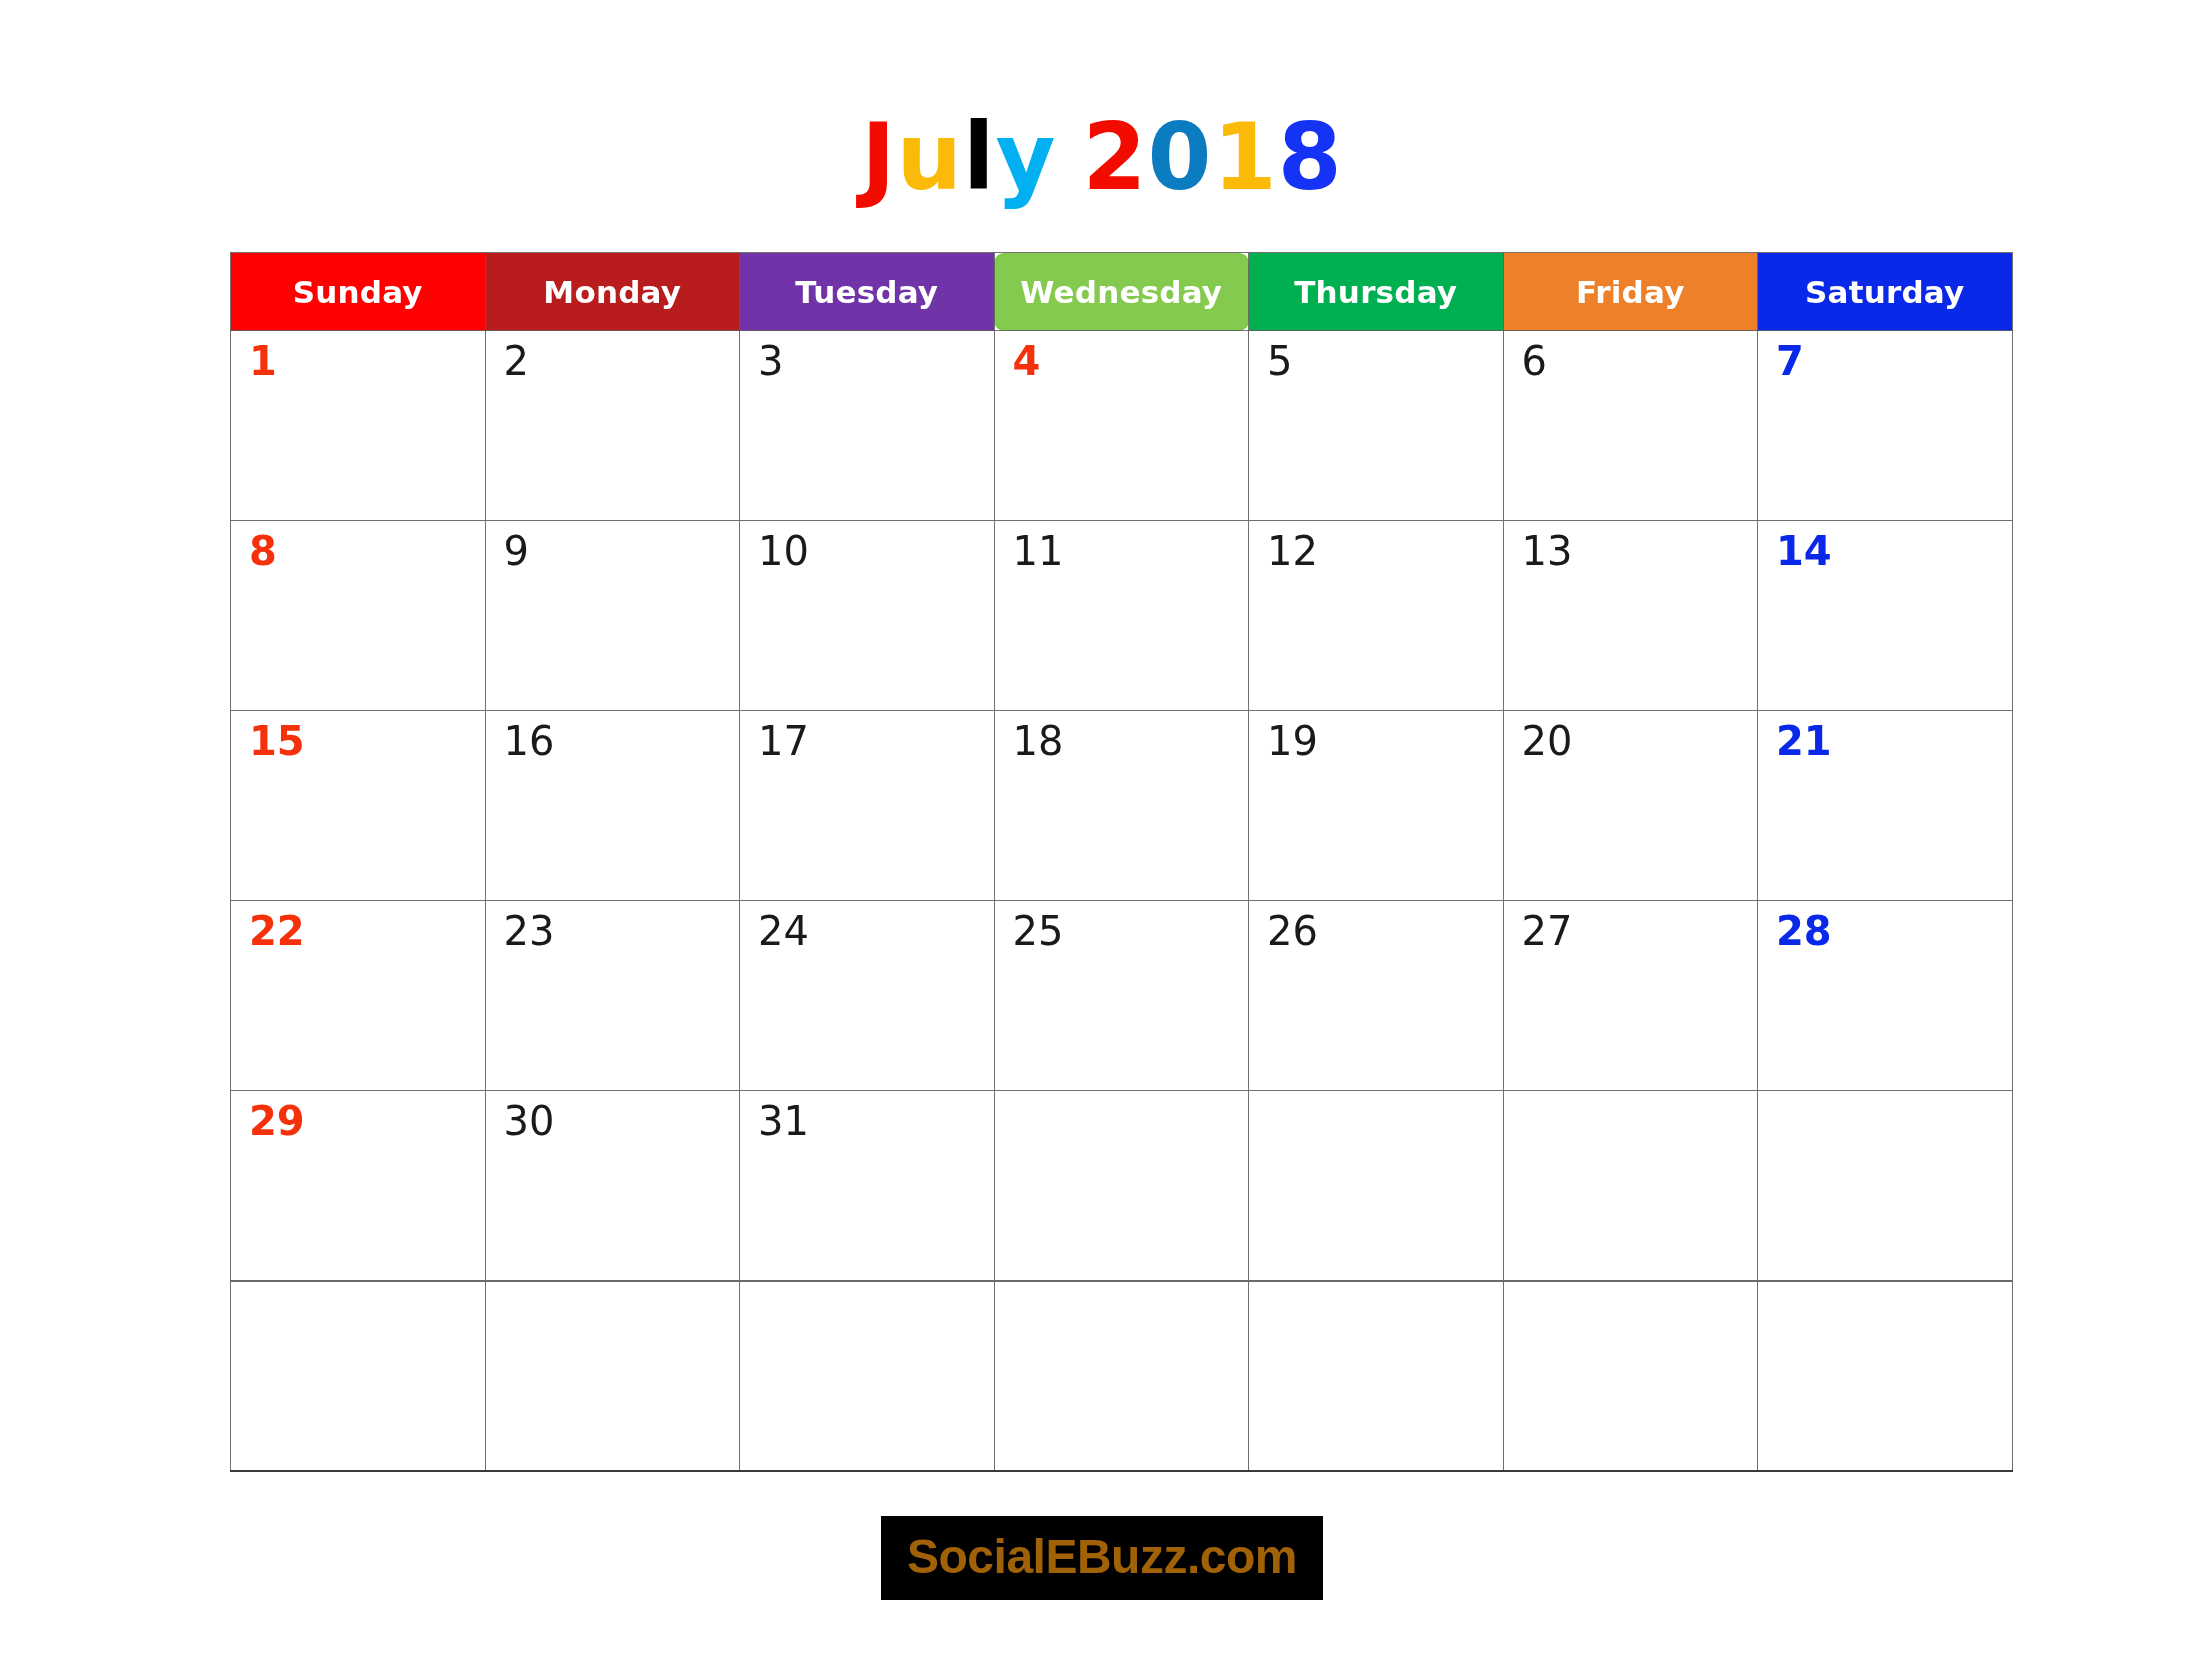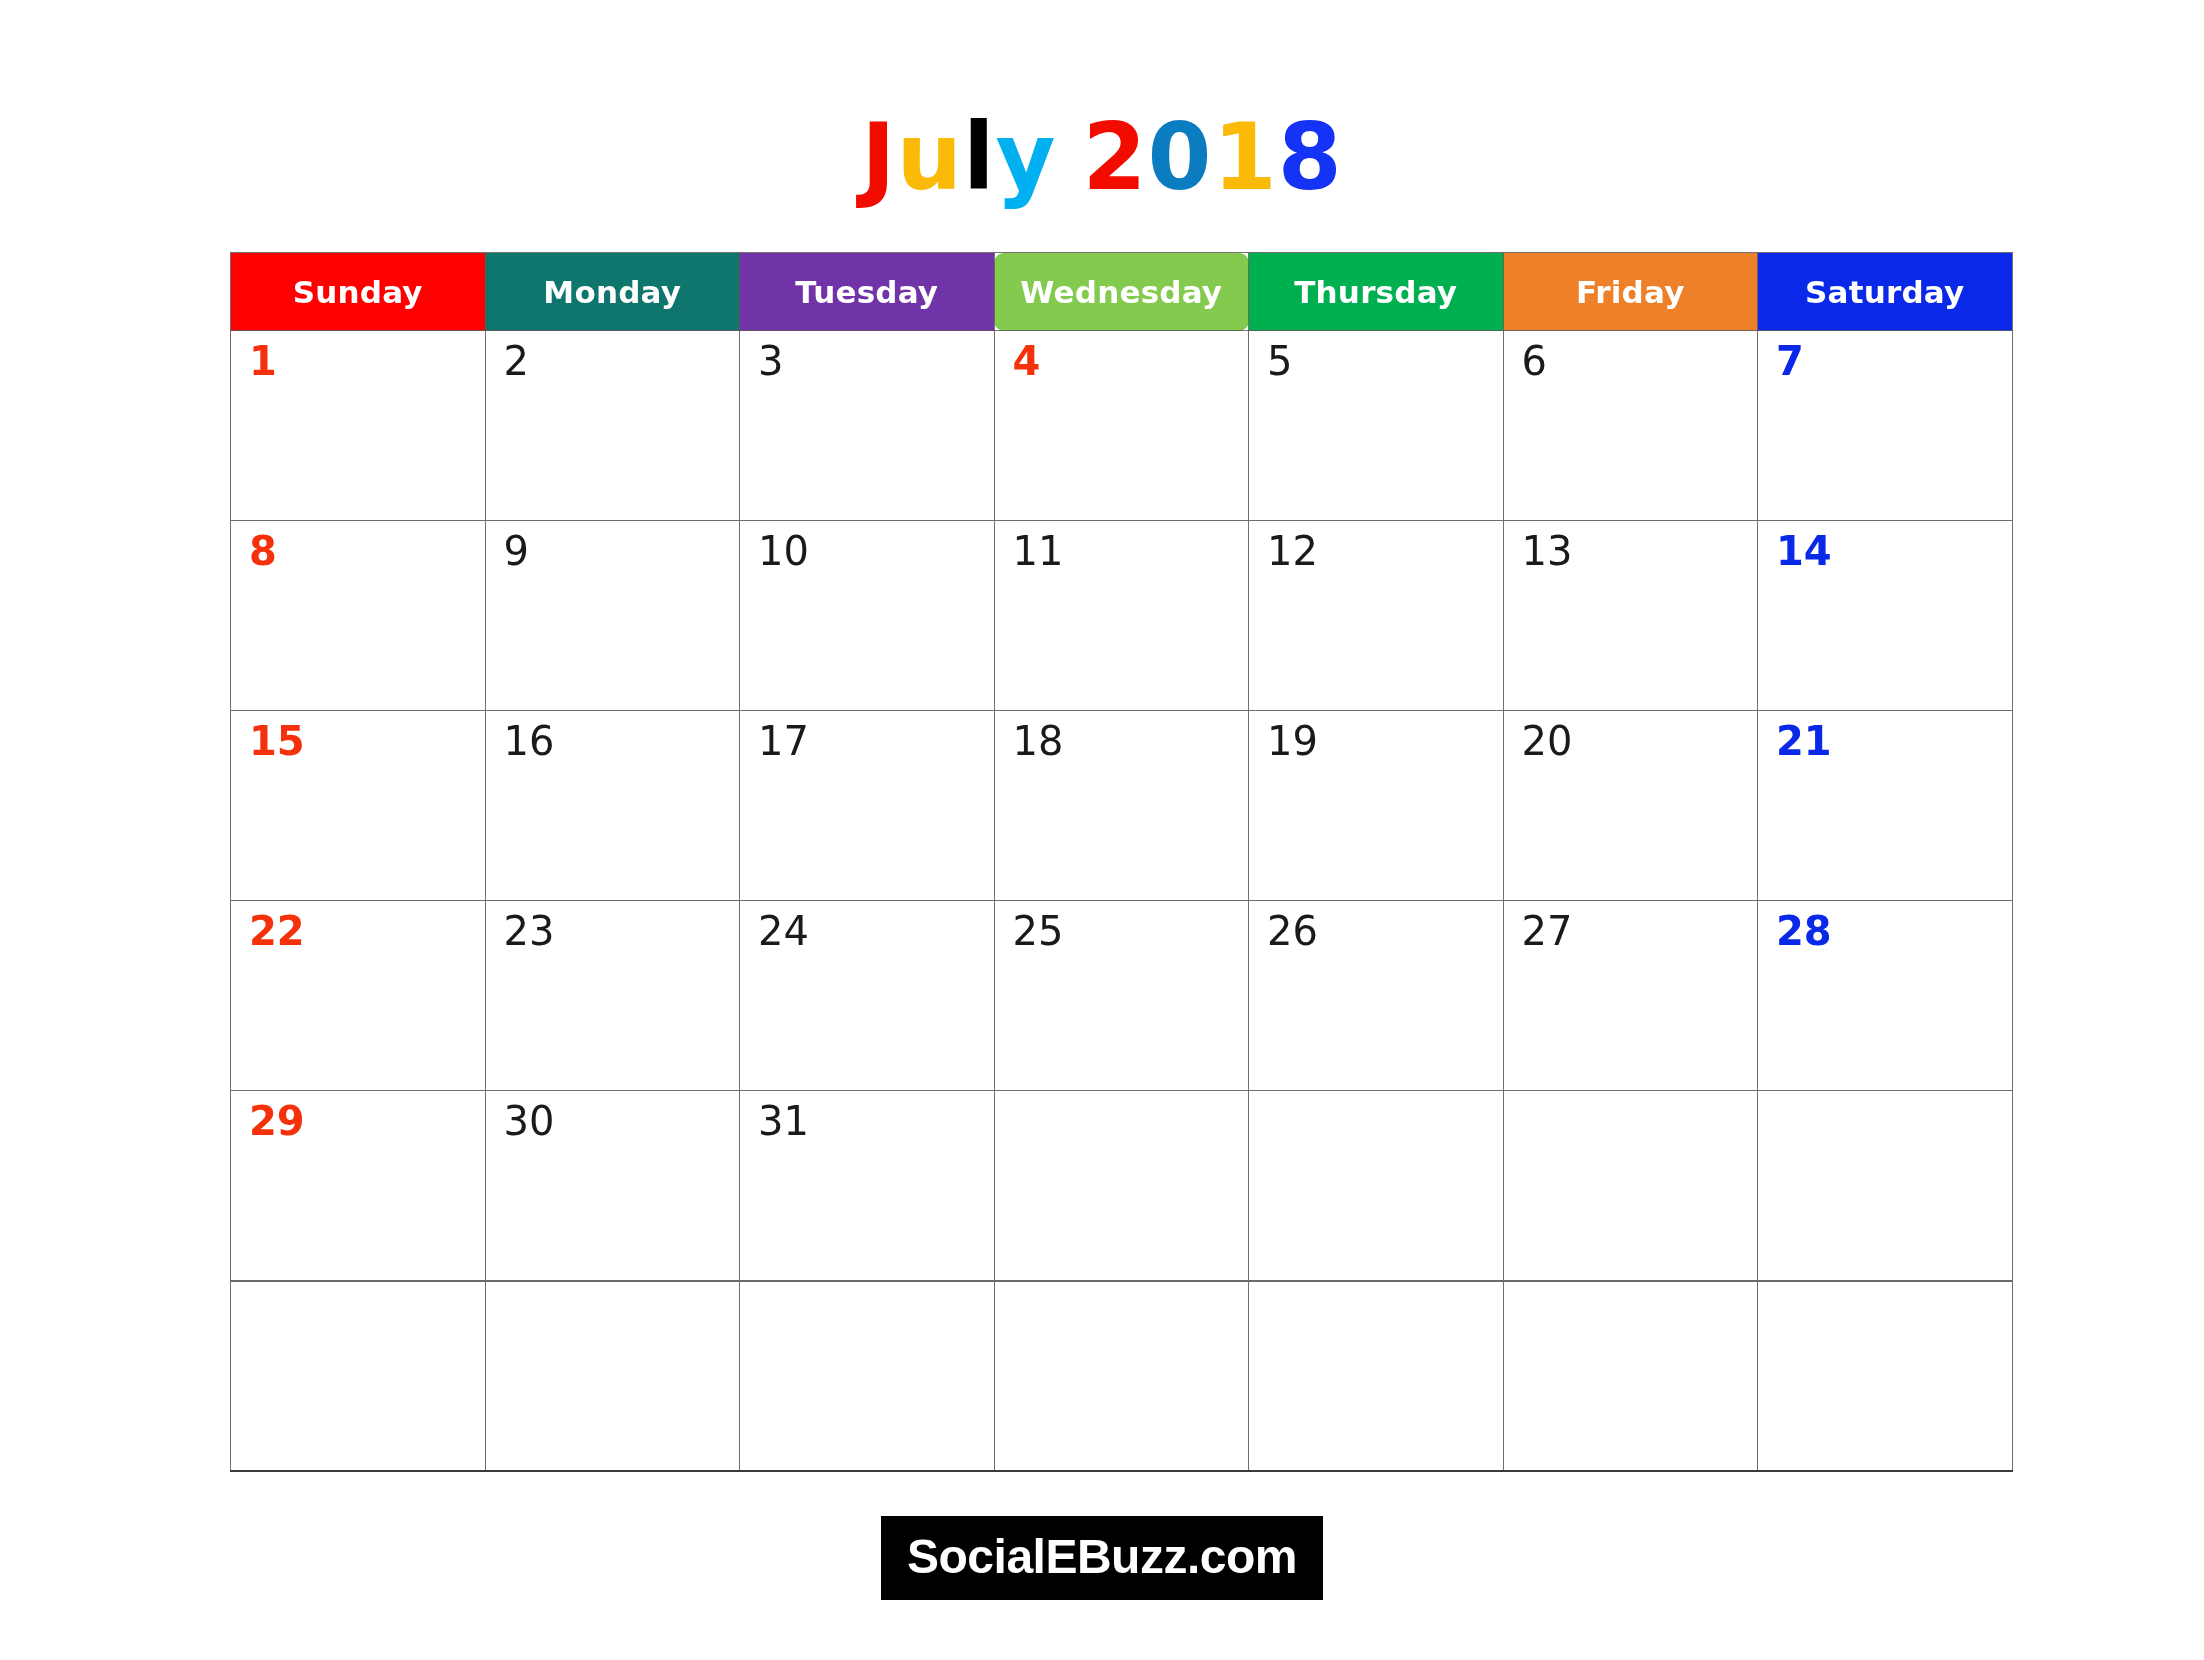--- a/index.html
+++ b/index.html
@@ -124,21 +124,21 @@
 <body>
 
 <div class="page">
 
   <div class="title" id="title-host"><span class="ch" style="color: rgb(242, 12, 0);">J</span><span class="ch" style="color: rgb(251, 186, 7);">u</span><span class="ch">l</span><span class="ch" style="color: rgb(0, 176, 240);">y</span><span class="sp"></span><span class="ch" style="color: rgb(242, 12, 0);">2</span><span class="ch" style="color: rgb(11, 124, 192);">0</span><span class="ch" style="color: rgb(251, 186, 7);">1</span><span class="ch" style="color: rgb(20, 51, 245);">8</span></div>
 
   <table class="calendar">
     <thead>
       <tr id="weekday-row">
           <th style="background: rgb(255, 0, 0);">Sunday</th>
-          <th style="background: #0f766e;">Monday</th>
+          <th style="background: #b91c1c;">Monday</th>
           <th style="background: rgb(112, 52, 168); margin-left: 16px;">Tuesday</th>
           <th style="background: rgb(131, 202, 78); border-radius: 10px;">Wednesday</th>
           <th style="background: rgb(0, 175, 80);">Thursday</th>
           <th style="background: rgb(237, 128, 40);">Friday</th>
           <th style="background: rgb(10, 40, 232);">Saturday</th>
         </tr>
     </thead>
     <tbody id="weeks-body">
         <tr>
           <td><span class="daynum sun">1</span></td>
@@ -191,16 +191,16 @@
           <td><span class="daynum empty"></span></td>
           <td><span class="daynum empty"></span></td>
           <td><span class="daynum empty"></span></td>
           <td><span class="daynum empty"></span></td>
           <td><span class="daynum empty"></span></td>
         </tr>
       </tbody>
   </table>
 
   <div class="watermark">
-    <span class="chip" style="background: rgb(0, 0, 0); color: #ffffff;">SocialEBuzz.com</span>
+    <span class="chip" style="background: rgb(0, 0, 0); color: #a16207;">SocialEBuzz.com</span>
   </div>
 
 </div>
 
 </body></html>

